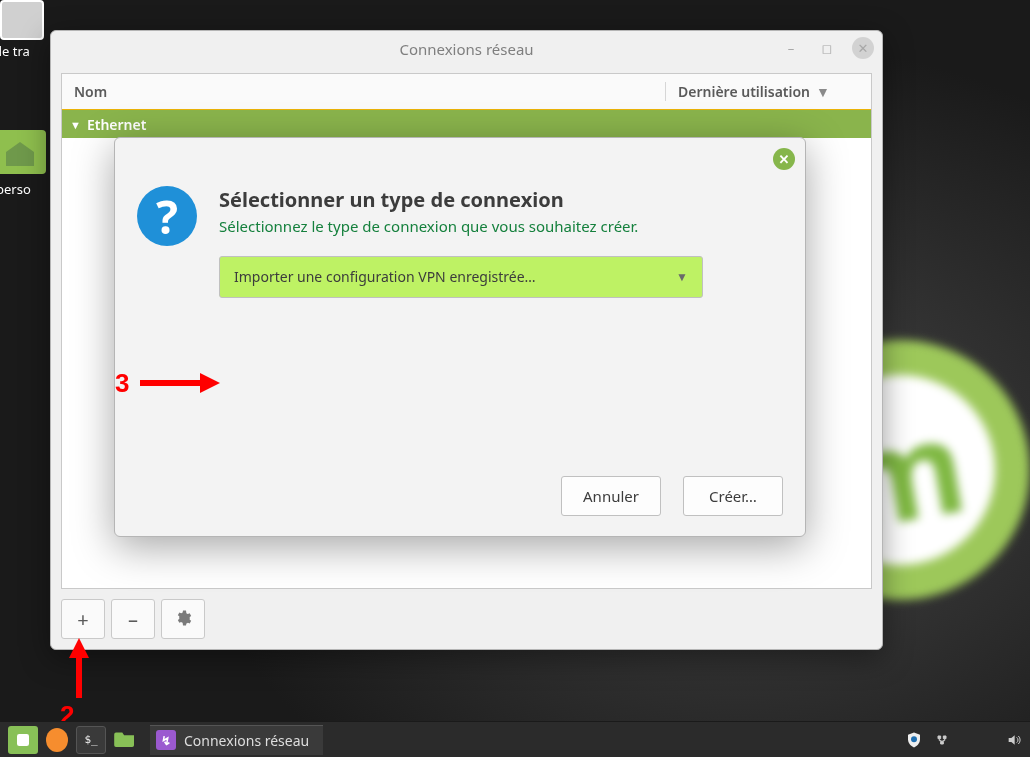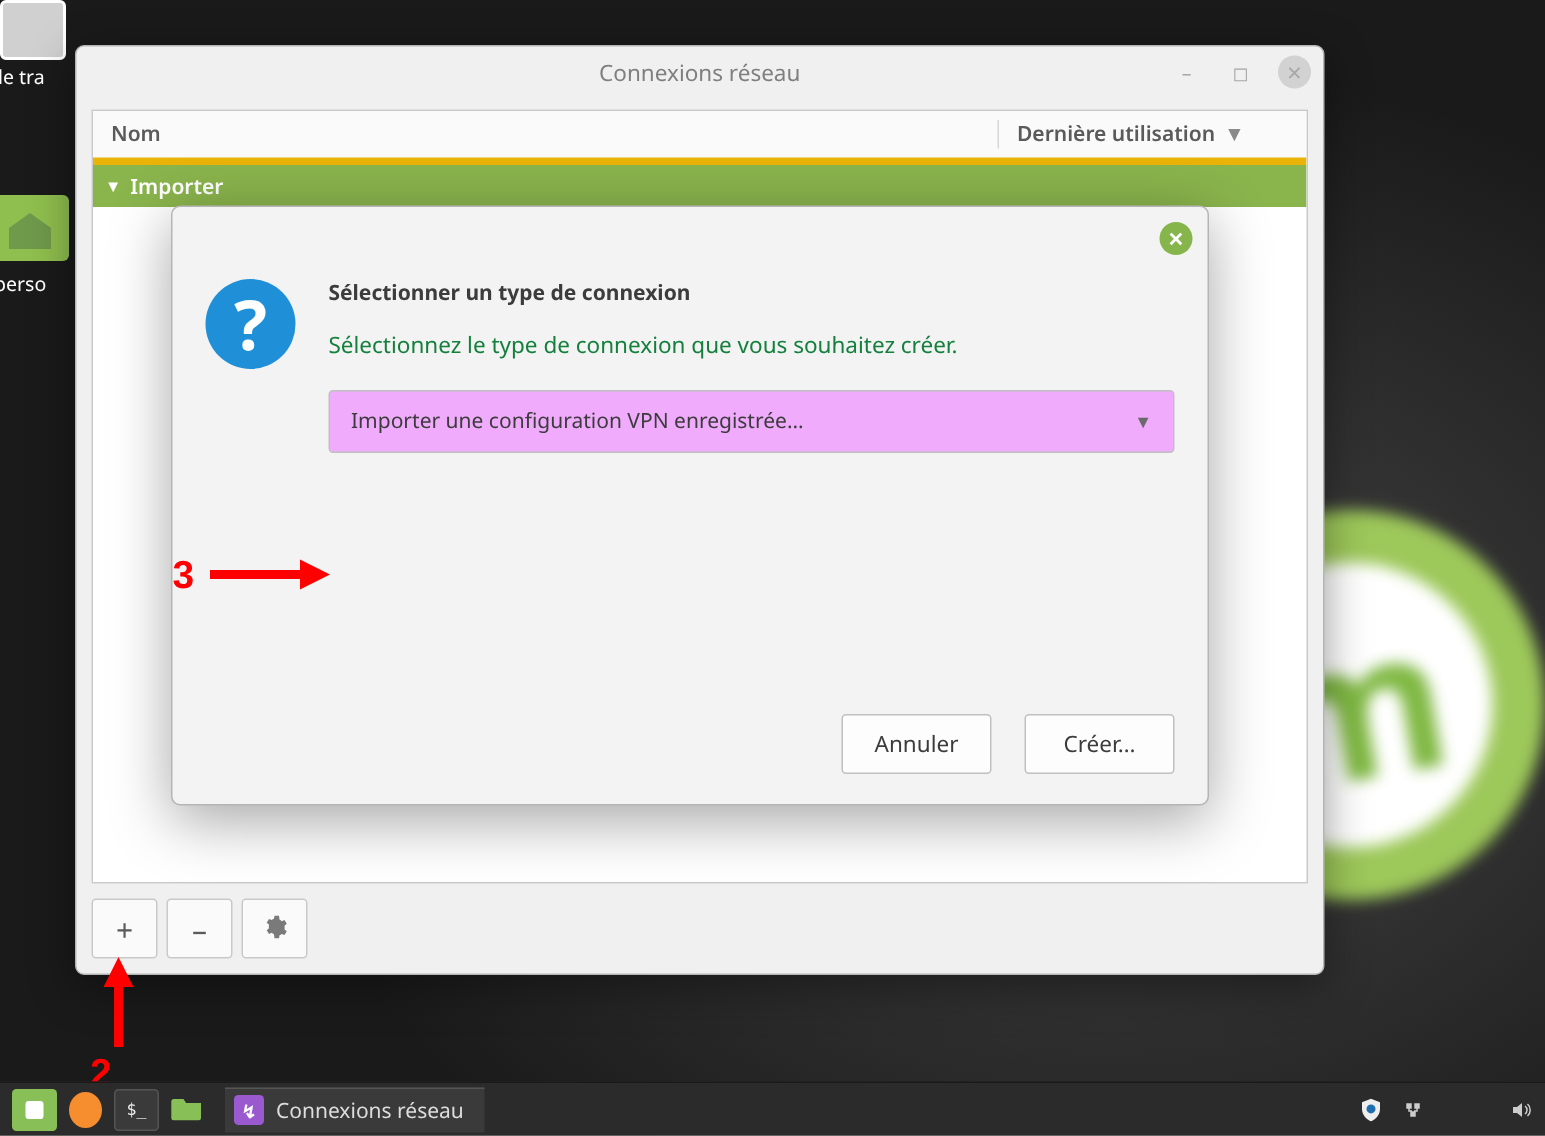--- a/index.html
+++ b/index.html
@@ -94,21 +94,21 @@
   margin: 6px 10px 0 10px;
   flex: 1;
   background: #fff;
   border: 1px solid #c9c9c9;
   display: flex; flex-direction: column;
   overflow: hidden;
 }
 .list-header {
   display: flex; align-items: center;
   height: 36px;
-  border-bottom: 5px solid #eab308;
+  border-bottom: 1px solid #eab308;
   background: #fafafa;
 }
 .col-name {
   flex: 1; padding: 0 12px; font-weight: 600; color: #5a5a5a;
   border-right: 1px solid #d6d6d6;
 }
 .col-last {
   width: 205px; padding: 0 12px; font-weight: 600; color: #5a5a5a;
   display: flex; gap: 6px; justify-content: flex-start;
 }
@@ -158,26 +158,26 @@
 }
 .dialog-body { display: flex; gap: 22px; margin-top: 30px; }
 .dialog-icon {
   width: 60px; height: 60px; flex: 0 0 60px;
   border-radius: 50%;
   background: #1f90d8;
   display: flex; align-items: center; justify-content: center;
   color: #fff; font-size: 46px; font-weight: bold;
 }
 .dialog-text { flex: 1; }
-.dialog-text h2 { font-size: 14px; color: #3c3c3c; font-weight: 700; margin-bottom: 14px; }
+.dialog-text h2 { font-size: 20px; color: #3c3c3c; font-weight: 700; margin-bottom: 2px; }
 .dialog-text p { font-size: 15px; color: #15803d; line-height: 1.5; margin-bottom: 18px; }
 .combo {
   margin-top: 6px;
-  width: 564px; height: 42px;
-  background: #f0abfc;
+  width: 484px; height: 42px;
+  background: #bef264;
   border: 1px solid #c0c0c0;
   border-radius: 3px;
   display: flex; align-items: center;
   padding: 0 14px;
   cursor: pointer;
   position: relative;
 }
 .combo-caret { margin-left: auto; color: #6a6a6a; font-size: 12px; }
 .dialog-buttons {
   position: absolute; right: 22px; bottom: 20px;
@@ -282,21 +282,21 @@
   <div class="list-area">
     <div class="list-header">
       <div class="col-name">Nom</div>
       <div class="col-last">
         <span>Dernière utilisation</span>
         <span class="sort-caret">▼</span>
       </div>
     </div>
     <div class="group-row">
       <span class="group-caret">▼</span>
-      <span>Importer</span>
+      <span>Ethernet</span>
     </div>
     <div class="list-body"></div>
   </div>
 
   <div class="window-footer">
     <div class="icon-btn" title="Ajouter">
       <span>+</span>
     </div>
     <div class="icon-btn" title="Supprimer">
       <span>–</span>

